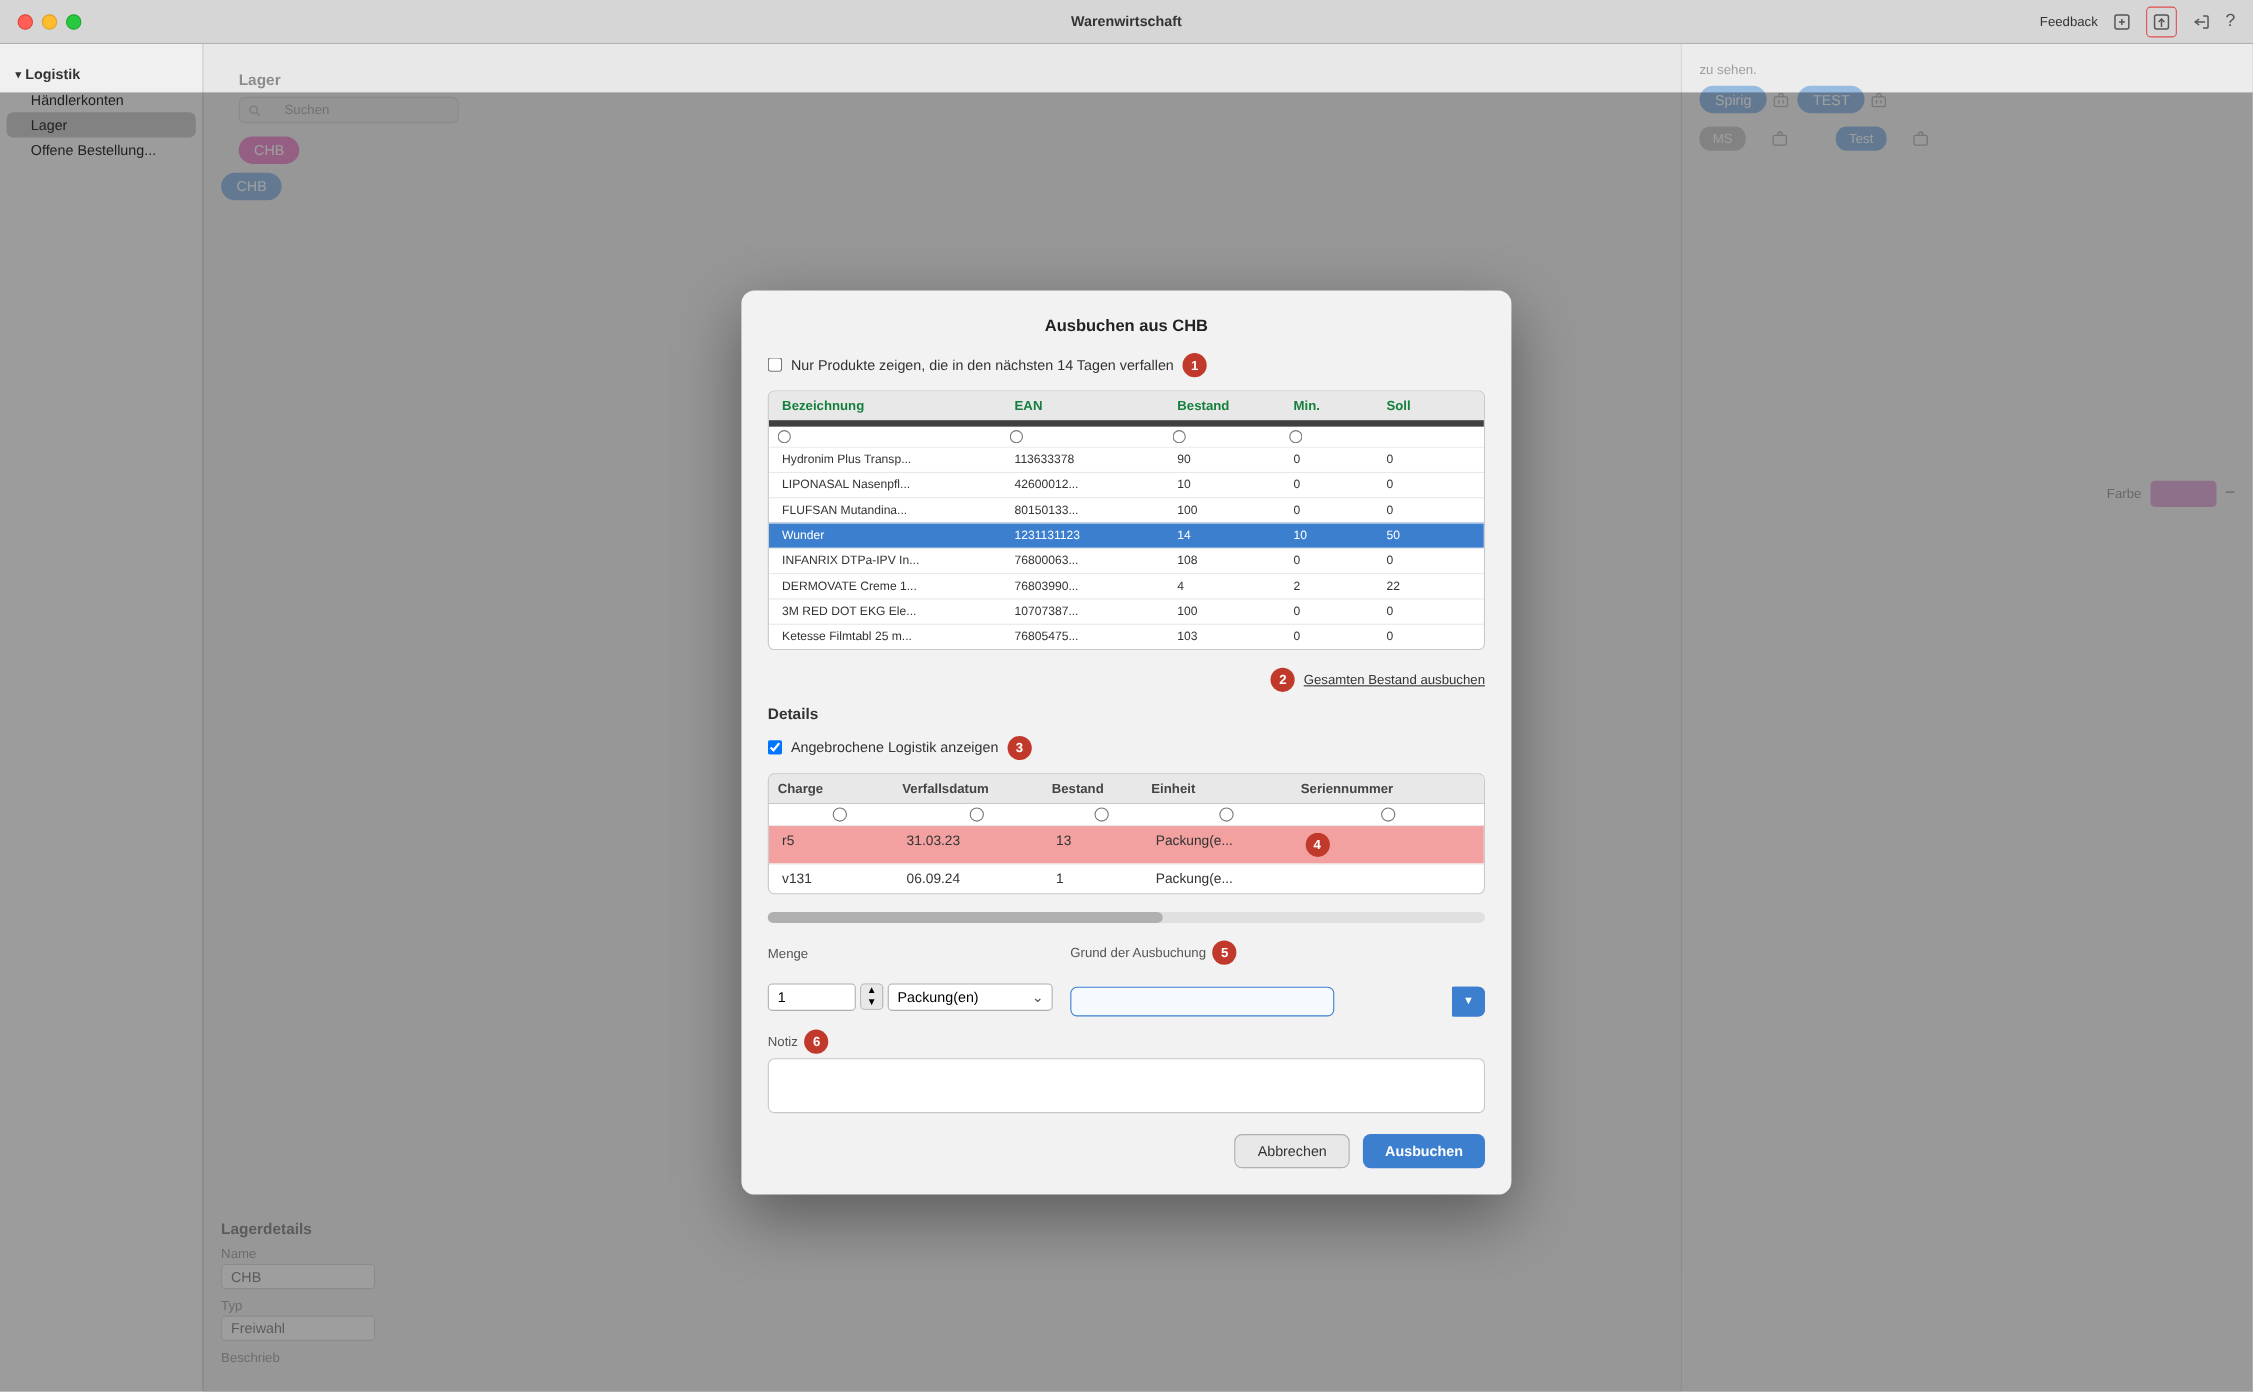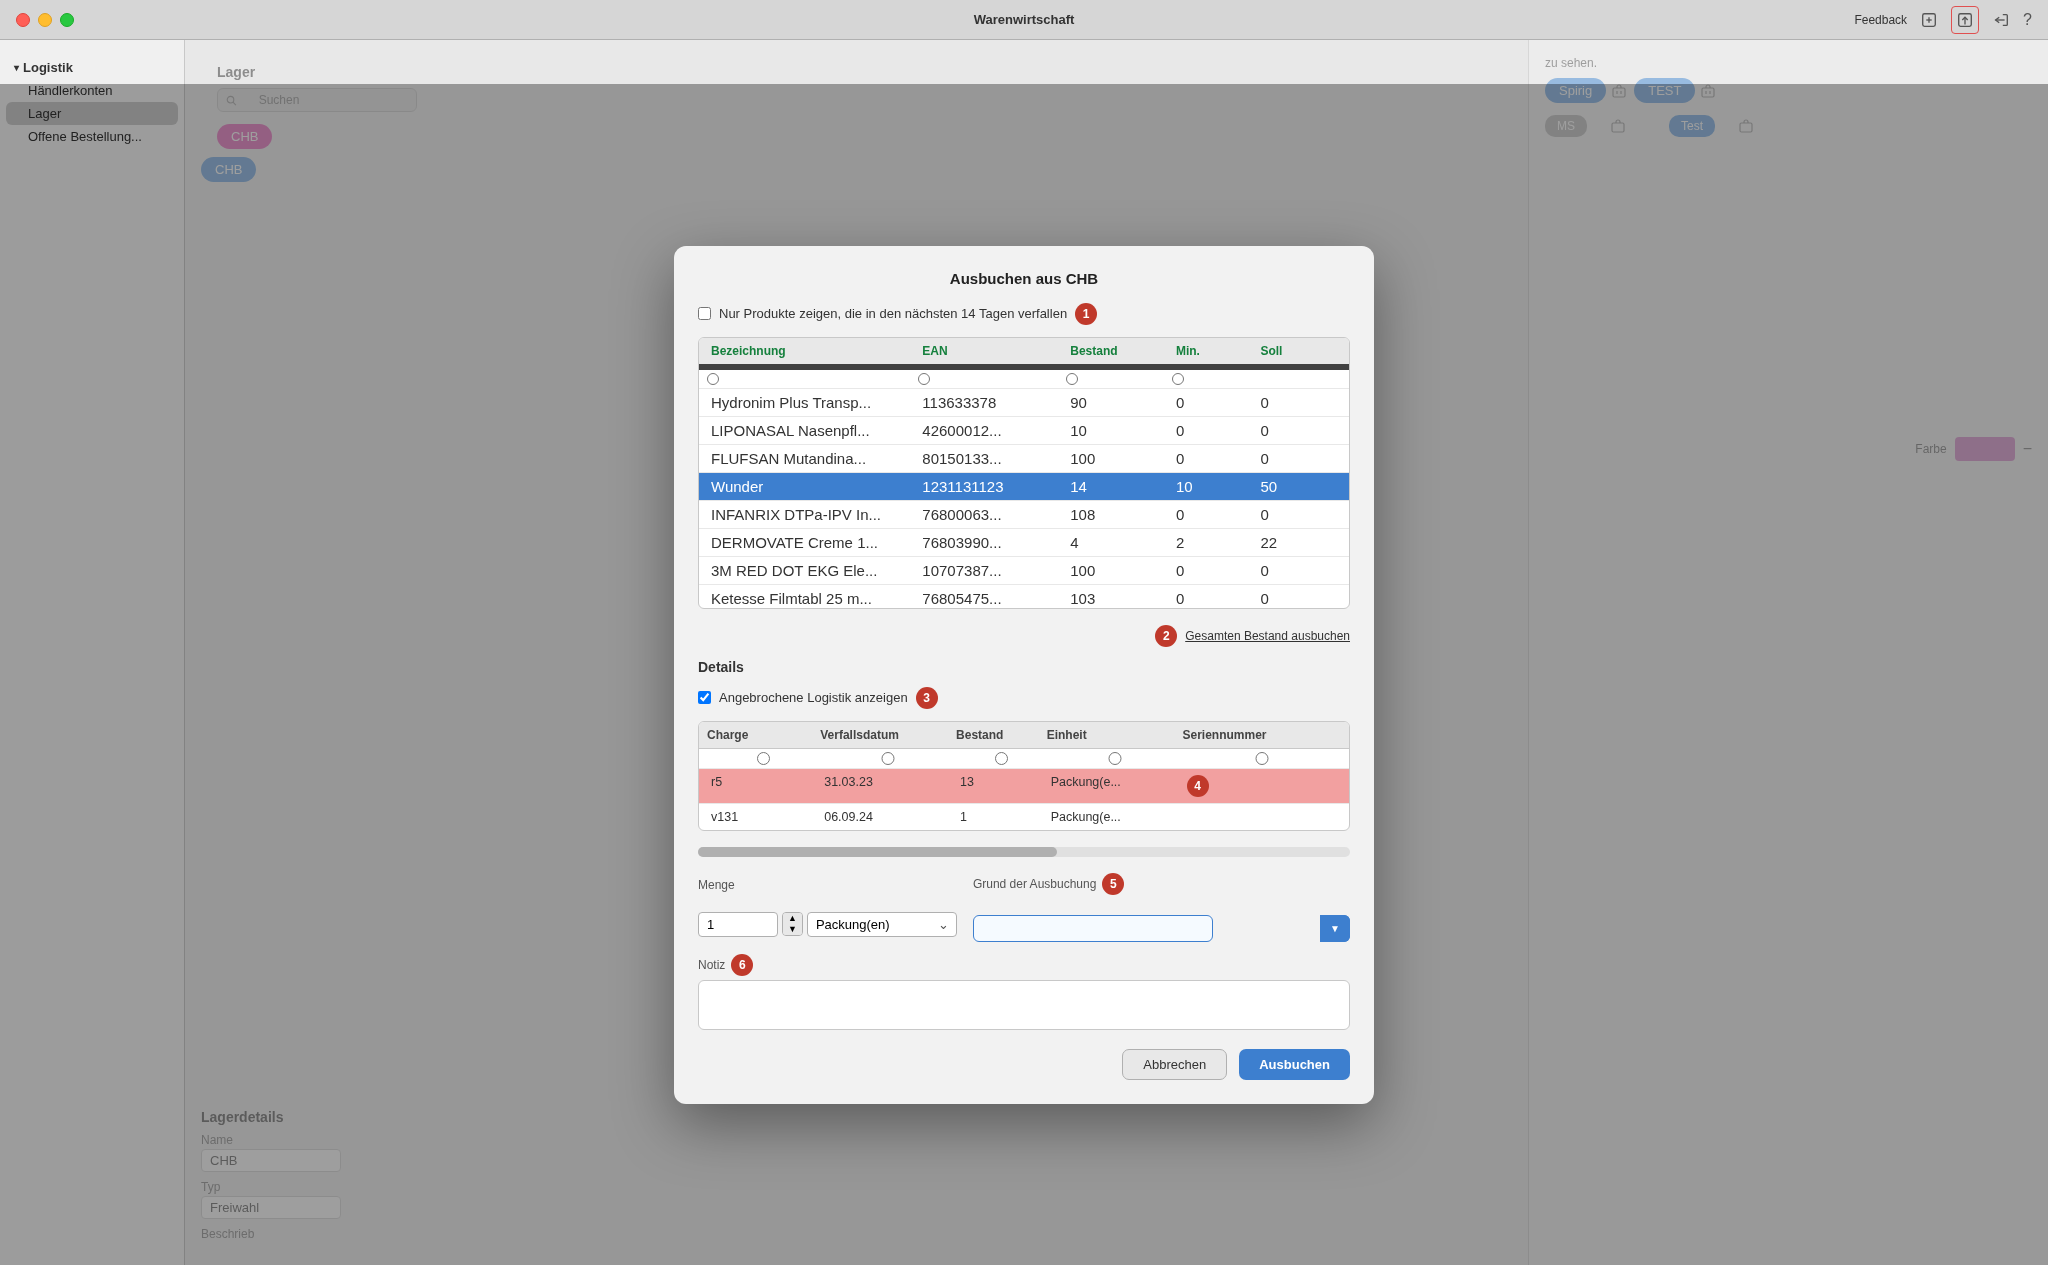--- a/index.html
+++ b/index.html
@@ -249,21 +249,21 @@
       grid-template-columns: 2fr 1.4fr 1fr 0.8fr 0.8fr;
       padding: 3px 8px;
       background: white;
     }
     .radio-row input[type="radio"] { width: 12px; height: 12px; }
     .table-data-row {
       display: grid;
       grid-template-columns: 2fr 1.4fr 1fr 0.8fr 0.8fr;
       padding: 5px 8px;
       border-top: 1px solid #e8e8e8;
-      font-size: 15px;
+      font-size: 11px;
       color: #333;
       cursor: pointer;
     }
     .table-data-row.selected { background: #3d7fcf; color: white; }
     .table-data-row .td { padding: 0 4px; overflow: hidden; text-overflow: ellipsis; white-space: nowrap; }
 
     
     .table-scroll-area {
       max-height: 220px;
       overflow-y: auto;

